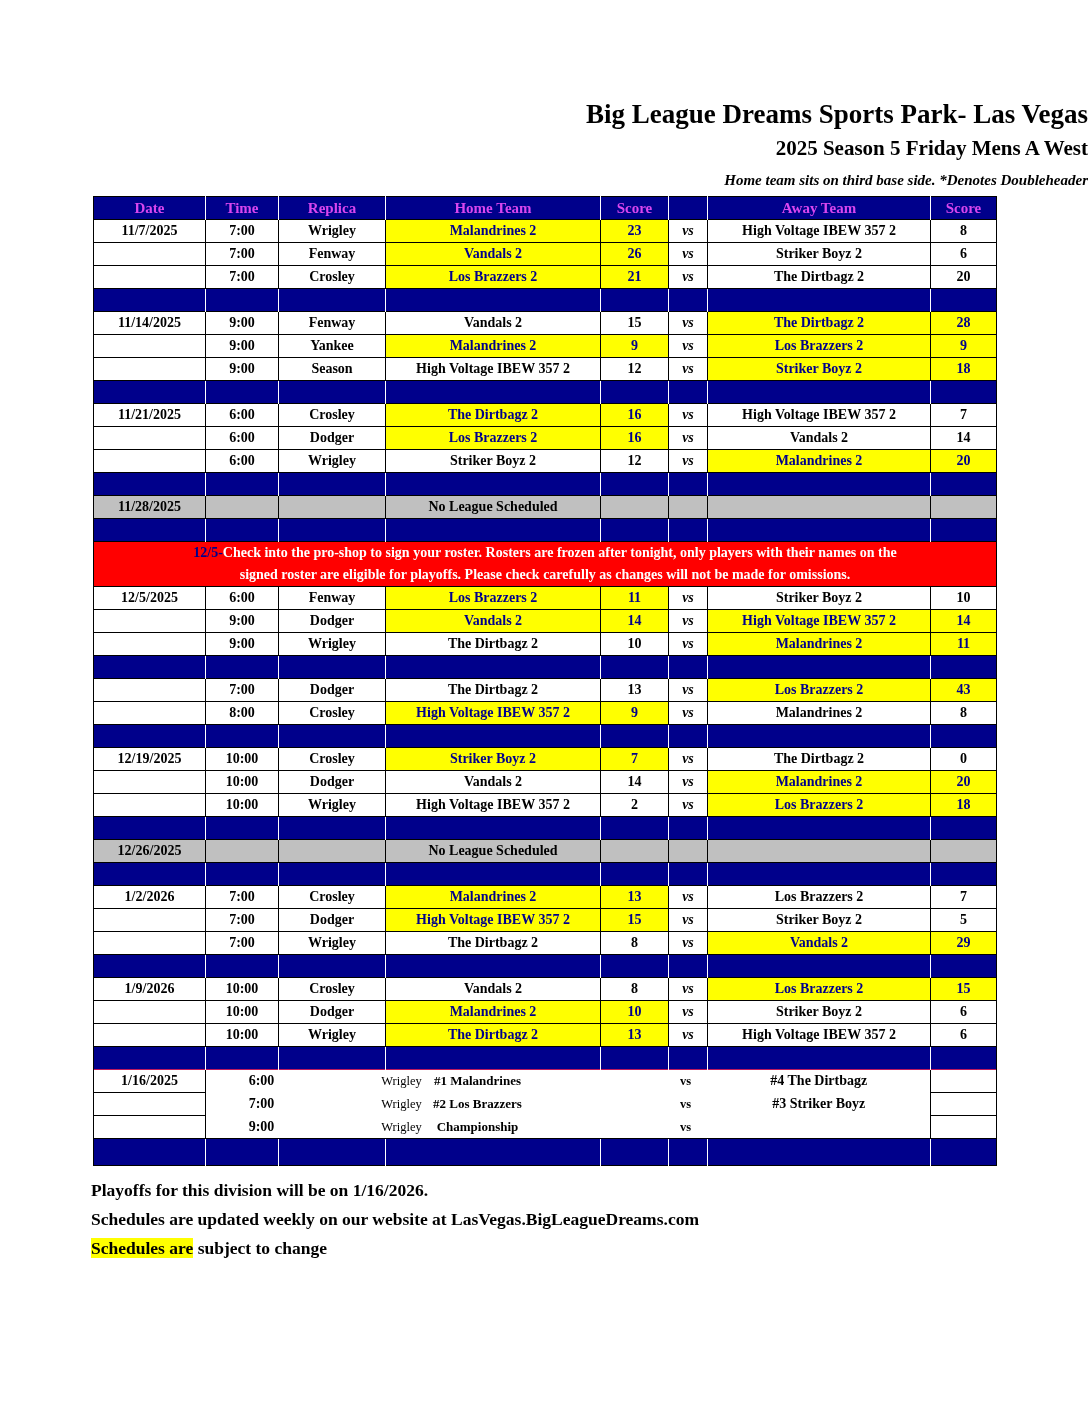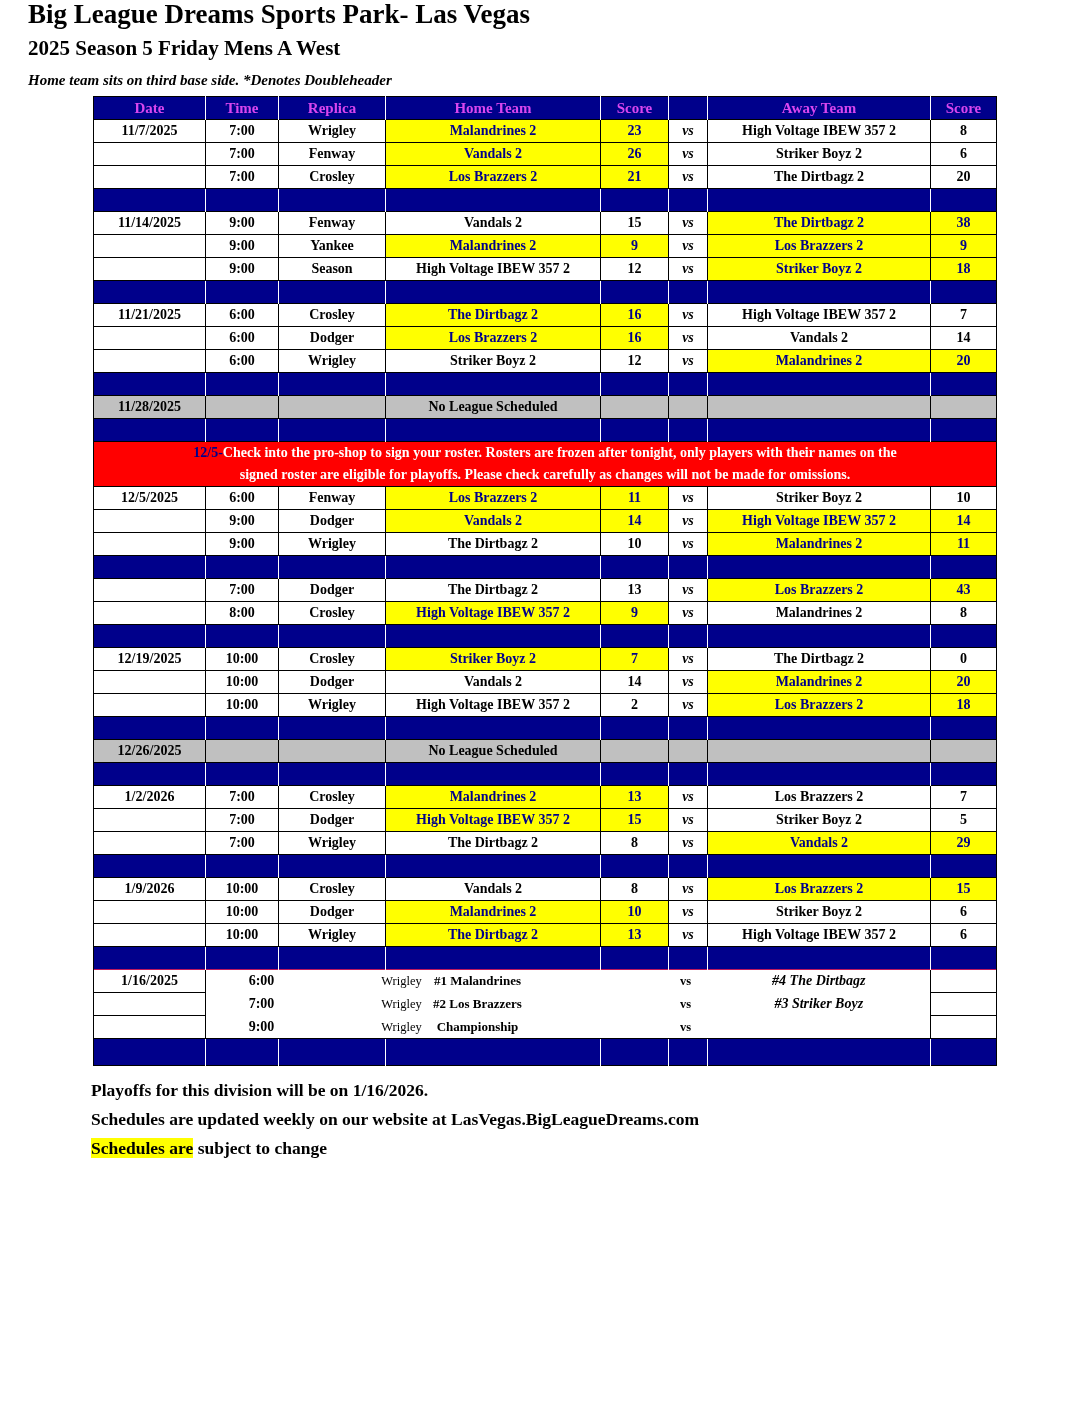--- a/index.html
+++ b/index.html
@@ -1,21 +1,21 @@
 <!DOCTYPE html>
 <html><head>
 <meta charset="utf-8">
 <style>
   html,body{margin:0;padding:0;}
   body{
     width:1088px;height:1408px;background:#ffffff;
     font-family:"Liberation Serif","DejaVu Serif",serif;
     -webkit-font-smoothing:antialiased;
   }
-  .header{text-align:left;color:#000;margin-left:28px;}
+  .header{padding-top:100px;text-align:right;color:#000;}
   .title{font-size:27px;font-weight:bold;line-height:29px;}
   .subtitle{font-size:21px;font-weight:bold;margin-top:7px;}
   .note{font-size:15px;font-weight:bold;font-style:italic;margin-top:11px;}
 
   table.sched{
     border-collapse:collapse;table-layout:fixed;
     width:903px;margin:7px 0 0 93px;
     border:1px solid #000;
   }
   .sched td,.sched th{
@@ -43,21 +43,21 @@
     background:#FF0000;border:1px solid #000;height:44px;
     font-size:14.5px;font-weight:bold;line-height:21px;white-space:normal;
     padding:1px 0;
   }
   .banner-prefix{color:#00008B;}
   .banner-hl{color:#ffffff;}
   .banner-rest,.banner-line2{color:#ffffff;}
   
   .pf-date{border:1px solid #000;background:#fff;}
   .pf-mid{border:none;position:relative;background:#fff;}
-  .pf-away{border:none;background:#fff;font-size:13px;font-style:italic;}
+  .pf-away{border:none;background:#fff;font-size:13px;}
   .pf-score{border:1px solid #000;background:#fff;}
   .pf-top td{border-top:1px solid #be185d;}
   .pf-bottom td{border-bottom:1px solid #000;}
   .pf-time{position:absolute;left:18px;width:75px;top:0;}
   .pf-replica{position:absolute;left:148px;width:95px;top:0;font-weight:normal;font-size:12.5px;}
   .pf-home{position:absolute;left:184px;width:175px;top:0;font-size:13px;}
   .pf-vs{position:absolute;left:452px;width:55px;top:0;font-size:12.5px;}
   
   .footer{margin:10px 0 0 91px;color:#000;}
   .footer-line{font-size:17.5px;font-weight:bold;line-height:29px;}
@@ -137,21 +137,21 @@
         <td></td>
       </tr>
       <tr>
         <td class="b">11/14/2025</td>
         <td class="b">9:00</td>
         <td class="b">Fenway</td>
         <td class="b">Vandals 2</td>
         <td class="b">15</td>
         <td class="b vs">vs</td>
         <td class="b yellow">The Dirtbagz 2</td>
-        <td class="b yellow">38</td>
+        <td class="b yellow">28</td>
       </tr>
       <tr>
         <td class="b"></td>
         <td class="b">9:00</td>
         <td class="b">Yankee</td>
         <td class="b yellow">Malandrines 2</td>
         <td class="b yellow">9</td>
         <td class="b vs">vs</td>
         <td class="b yellow">Los Brazzers 2</td>
         <td class="b yellow">9</td>

